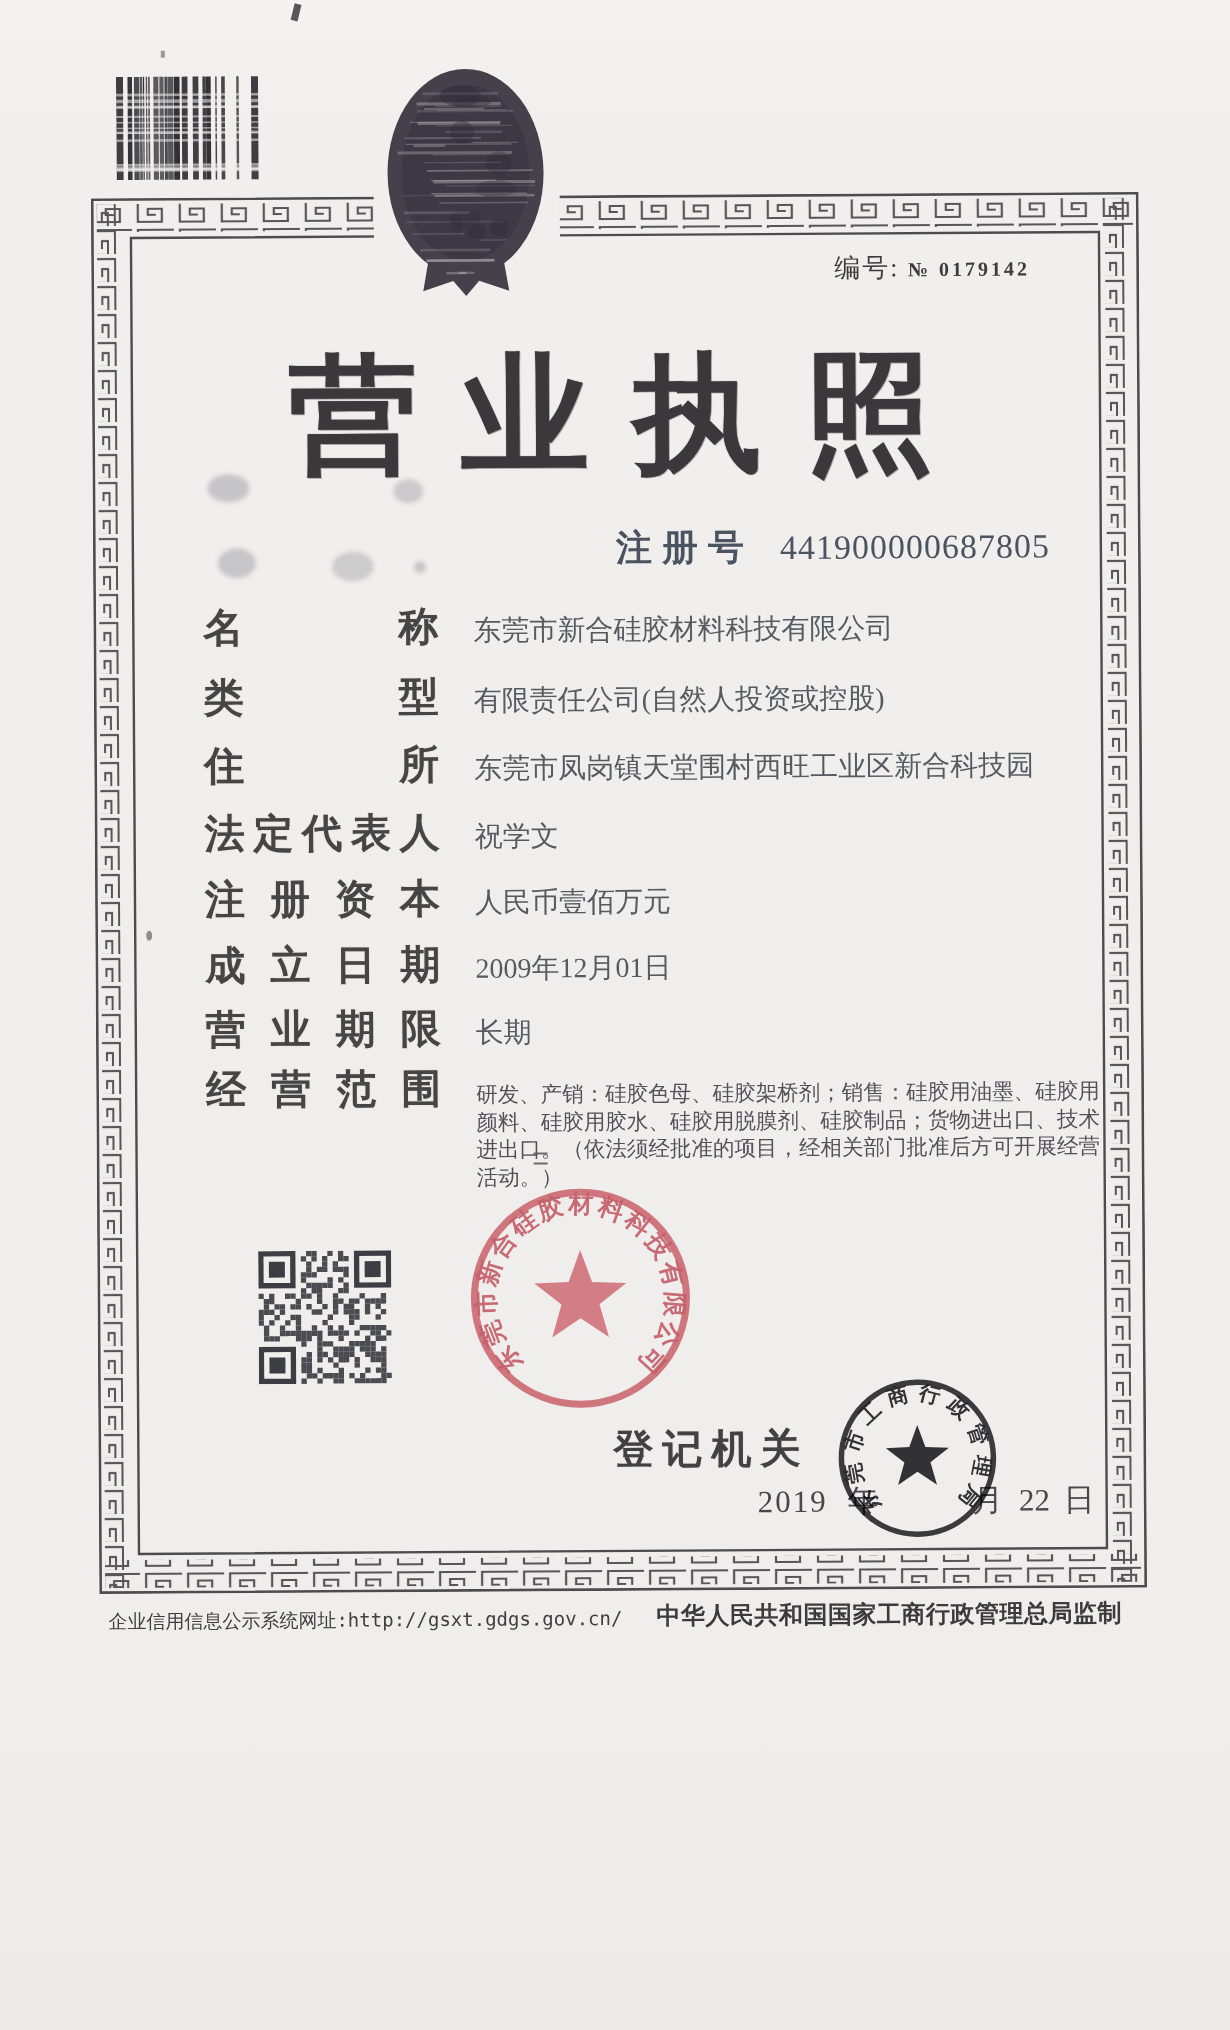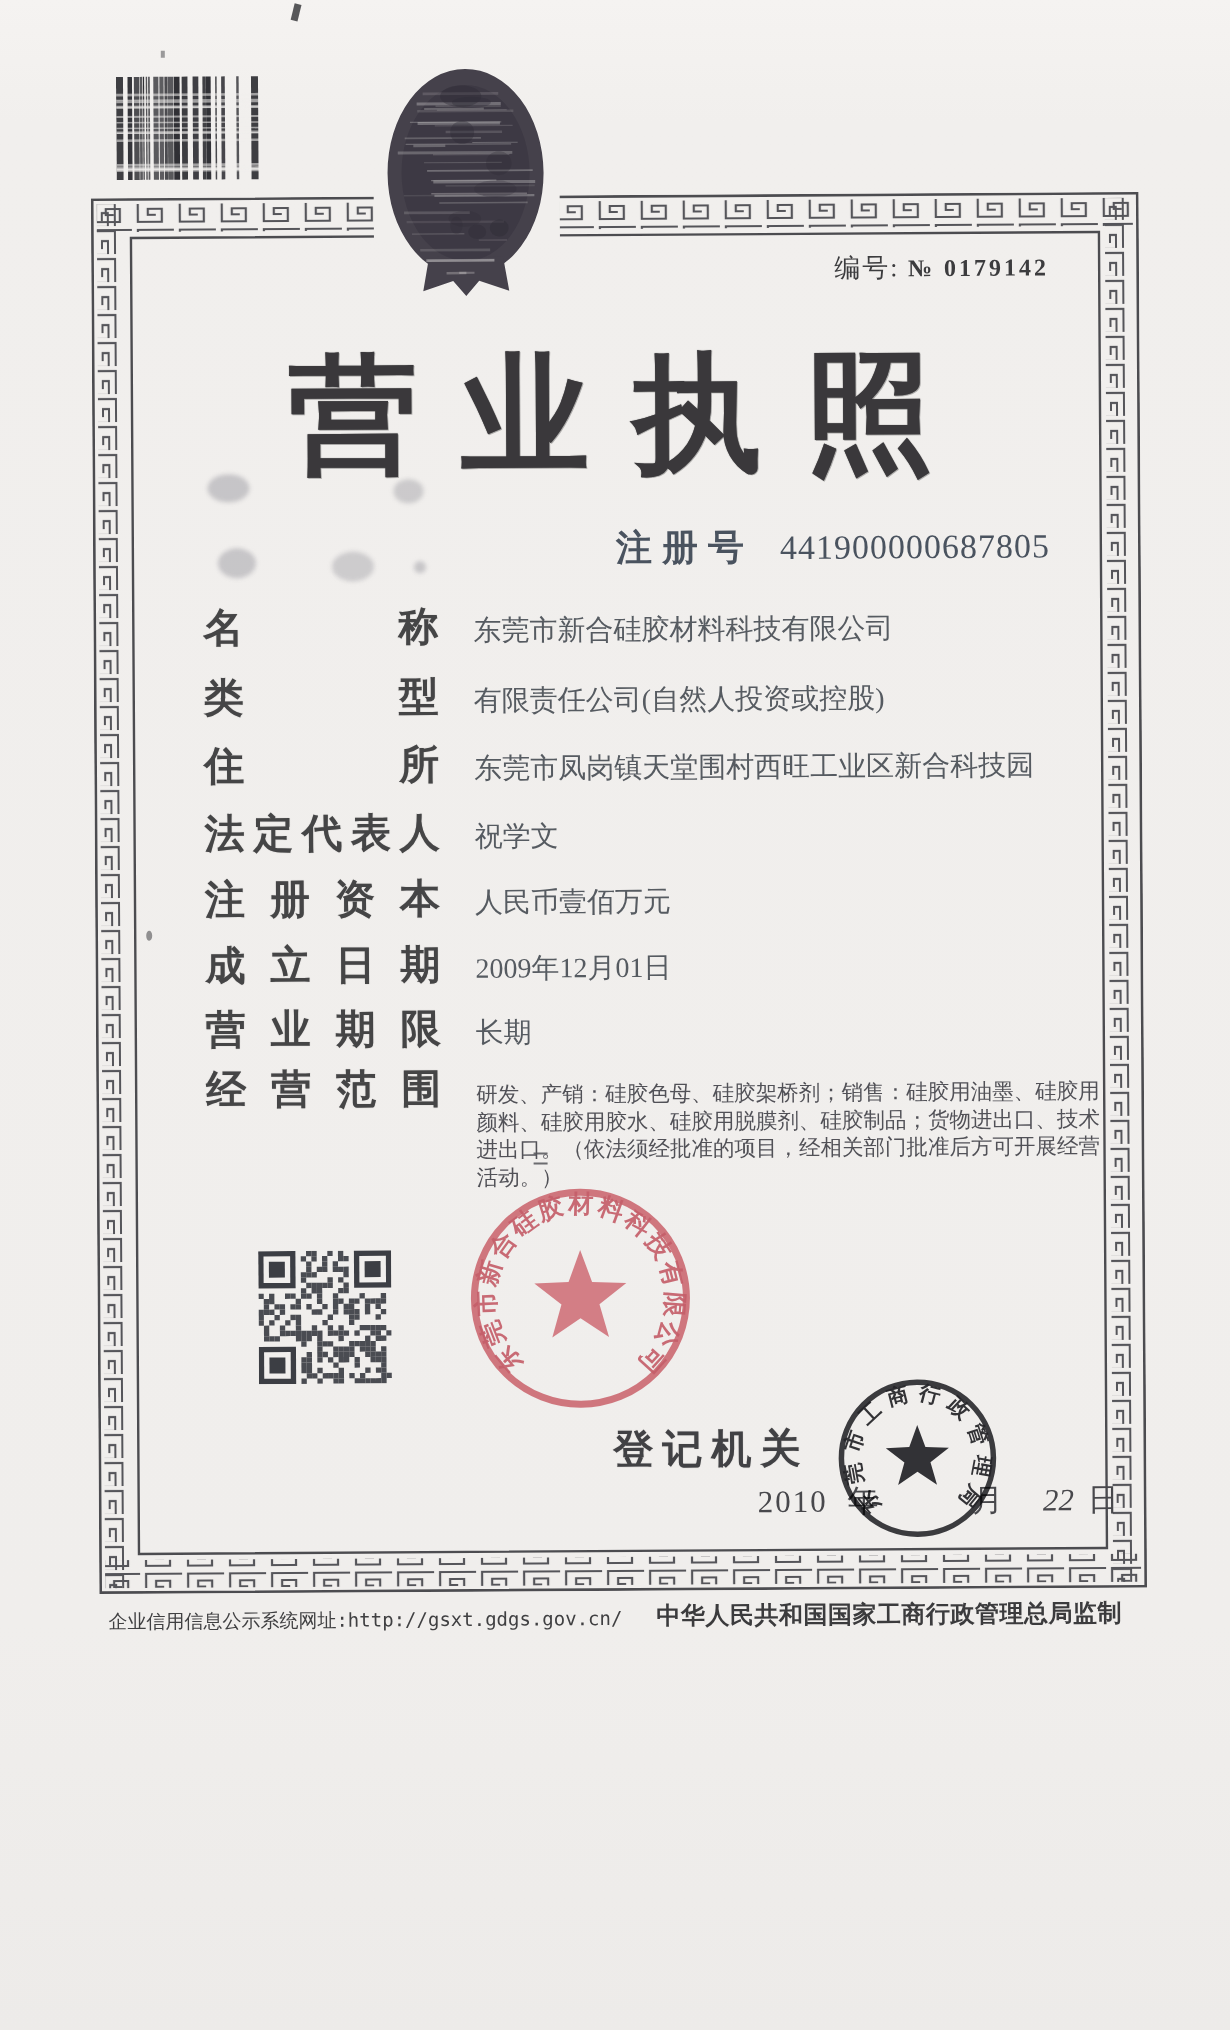--- a/index.html
+++ b/index.html
@@ -11,21 +11,21 @@
   }
   .page{
     position:relative;width:1230px;height:2030px;
     background:linear-gradient(180deg,#f5f3f1 0%,#f1efed 6%,#f0eeec 80%,#edebe9 100%);
     overflow:hidden;
   }
   .doc{position:absolute;left:0;top:0;width:1230px;height:2030px;transform:rotate(-0.35deg);transform-origin:615px 900px;}
   .abs{position:absolute;}
   
   .serial{left:838px;top:252px;font-size:26px;color:#3c3c3e;letter-spacing:2px;}
-  .serial .no{font-weight:700;font-size:24px;letter-spacing:3px;font-family:"Liberation Serif",serif;}
+  .serial .no{font-weight:700;font-size:20px;letter-spacing:3px;font-family:"Liberation Serif",serif;}
   .title{
     left:292px;top:344px;width:660px;margin:0;
     font-family:"DejaVu Sans","Liberation Sans",sans-serif;
     font-size:128px;font-weight:900;letter-spacing:44px;line-height:1.1;
     color:#3a383b;text-shadow:0 0 1px #4a4a4a,1px 1px 0 rgba(70,70,70,.35);
     white-space:nowrap;
   }
   .regno-row{left:618px;top:524px;white-space:nowrap;color:#4a535f;}
   .regno-label{font-size:36px;letter-spacing:10px;font-weight:600;}
   .regno-value{font-size:34px;margin-left:22px;letter-spacing:1px;}
@@ -37,21 +37,21 @@
     text-shadow:0 0 1px rgba(70,70,70,.4);flex:0 0 235px;
   }
   .fvalue{margin-left:35px;font-size:28px;color:#565b61;line-height:1.15;white-space:nowrap;}
   .fvalue.scope{white-space:normal;width:632px;font-size:21.5px;line-height:27.5px;color:#515157;}
   
   .registrar-row{left:610px;top:1422px;font-size:40px;font-weight:600;letter-spacing:9px;color:#414144;text-shadow:0 0 1px rgba(70,70,70,.4);}
   .date-row{left:754px;top:1482px;font-size:31px;color:#48484c;white-space:nowrap;}
   .date-row .y{letter-spacing:2px;}
   .date-row .u1{margin-left:12px;}
   .date-row .u2{margin-left:86px;}
-  .date-row .d{margin-left:32px;font-style:italic;}
+  .date-row .d{margin-left:8px;}
   .date-row .u3{margin-left:6px;}
   
   .footer-left{left:104px;top:1606px;font-size:19px;color:#404042;font-family:"DejaVu Sans Mono","DejaVu Sans",monospace;}
   .footer-right{left:652px;top:1600px;font-size:24px;font-weight:600;color:#3b3b3d;letter-spacing:0.5px;}
   
   .speck{background:#2f2f33;}
   .blob{filter:blur(2px);border-radius:50%;}
   .seal{mix-blend-mode:multiply;}
 </style>
 </head>
@@ -441,21 +441,21 @@
       <text font-size="25" fill="#c55f6a" opacity="0.92" letter-spacing="3" font-family="Liberation Serif,serif" font-weight="600">
         <textPath href="#arc-company" startOffset="2">东莞市新合硅胶材料科技有限公司</textPath>
       </text>
     </svg>
 
     <div class="abs registrar-row">
       <span>登记机关</span>
     </div>
 
     <div class="abs date-row">
-      <span class="y">2010</span>
+      <span class="y">2019</span>
       <span class="u1">年</span>
       <span class="u2">月</span>
       <span class="d">22</span>
       <span class="u3">日</span>
     </div>
 
     <svg class="abs seal" style="left:832px;top:1376px;" width="164" height="168" viewBox="-82 -84 164 168">
       <defs>
         <path id="arc-authority" d="M -33.3,47.5 A 58,58 0 1 1 33.3,47.5" fill="none"></path>
       </defs>

